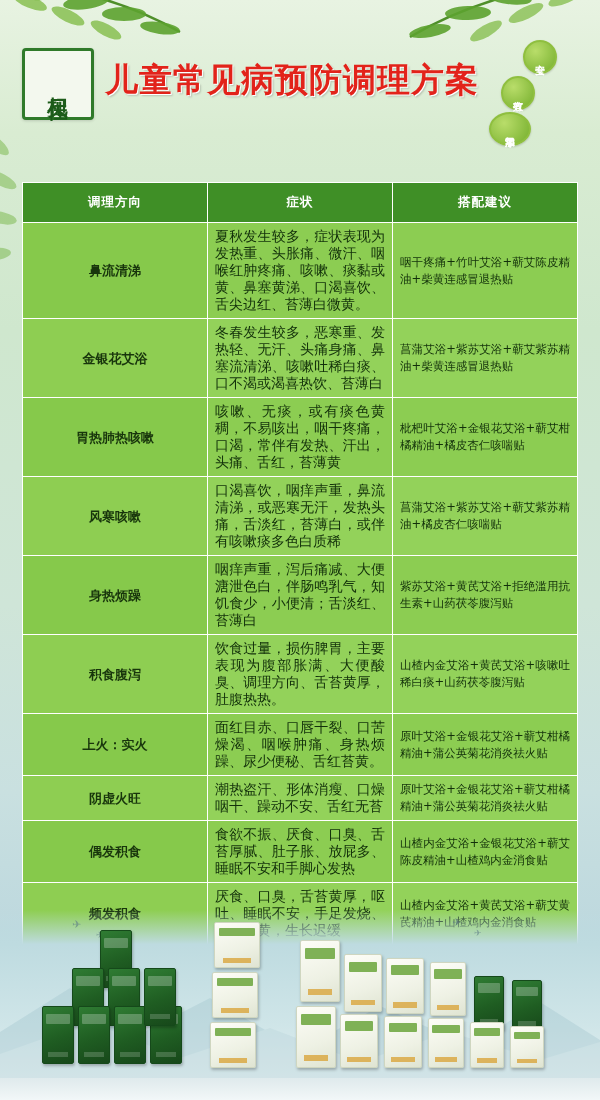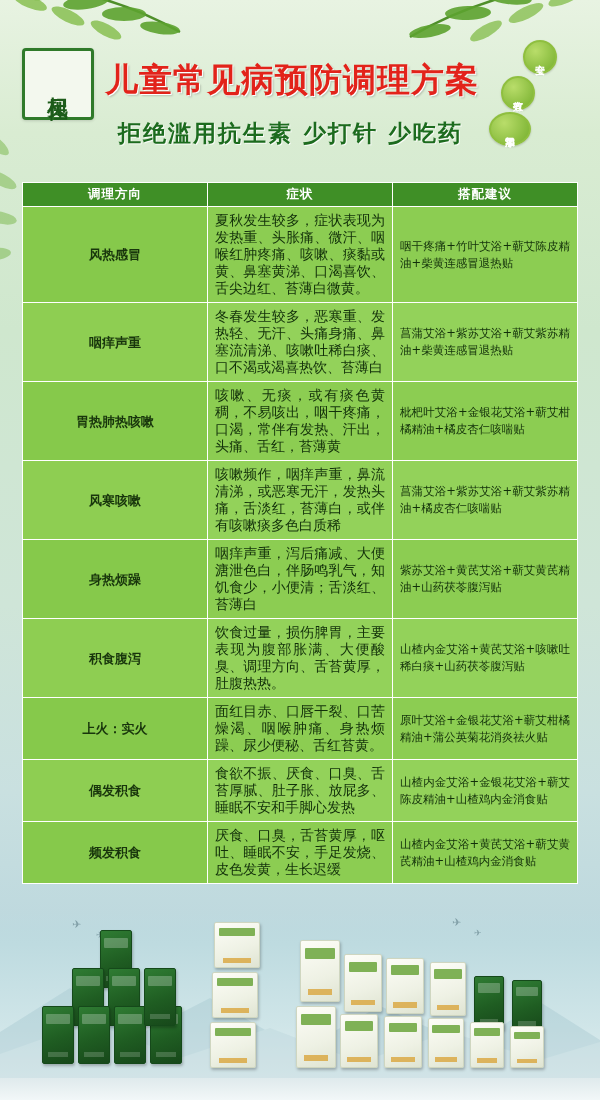--- a/index.html
+++ b/index.html
@@ -109,21 +109,21 @@
   }
   th, td {
     border: 1px solid #ffffff;
     vertical-align: middle;
   }
   thead th {
     background: #3f8f26;
     color: #ffffff;
     font-size: 12.5px;
     font-weight: bold;
-    height: 24px;
+    height: 40px;
     text-align: center;
     letter-spacing: 1px;
   }
   td.col-dir {
     width: 96px;
     text-align: center;
     font-size: 13px;
     font-weight: bold;
     color: #18350c;
     background: #86c94b;
@@ -242,21 +242,20 @@
     <ellipse cx="32" cy="98" rx="15" ry="6" transform="rotate(12 32 98)"></ellipse>
     <ellipse cx="26" cy="134" rx="15" ry="6" transform="rotate(-6 26 134)"></ellipse>
   </g>
 </svg>
 
 <div class="header">
   <div class="logo">
     <div class="logo-inner">杞贝佳</div>
   </div>
   <div class="title-main">儿童常见病预防调理方案</div>
-  <div class="title-sub">拒绝滥用抗生素 少打针 少吃药</div>
   <div class="badges">
     <div class="badge b1">
         <span>安全</span>
       </div>
     <div class="badge b2">
         <span>有效</span>
       </div>
     <div class="badge b3">
         <span>零添加</span>
       </div>
@@ -267,52 +266,57 @@
   <table>
     <thead>
       <tr>
         <th>调理方向</th>
         <th>症状</th>
         <th>搭配建议</th>
       </tr>
     </thead>
     <tbody>
       <tr>
-        <td class="col-dir">风热感冒</td>
+        <td class="col-dir">鼻流清涕</td>
         <td class="col-sym">夏秋发生较多，症状表现为发热重、头胀痛、微汗、咽喉红肿疼痛、咳嗽、痰黏或黄、鼻塞黄涕、口渴喜饮、舌尖边红、苔薄白微黄。</td>
         <td class="col-rec">咽干疼痛+竹叶艾浴+蕲艾陈皮精油+柴黄连感冒退热贴</td>
       </tr>
       <tr>
-        <td class="col-dir">咽痒声重</td>
+        <td class="col-dir">金银花艾浴</td>
         <td class="col-sym">冬春发生较多，恶寒重、发热轻、无汗、头痛身痛、鼻塞流清涕、咳嗽吐稀白痰、口不渴或渴喜热饮、苔薄白</td>
         <td class="col-rec">菖蒲艾浴+紫苏艾浴+蕲艾紫苏精油+柴黄连感冒退热贴</td>
       </tr>
       <tr>
         <td class="col-dir">胃热肺热咳嗽</td>
         <td class="col-sym">咳嗽、无痰，或有痰色黄稠，不易咳出，咽干疼痛，口渴，常伴有发热、汗出，头痛、舌红，苔薄黄</td>
         <td class="col-rec">枇杷叶艾浴+金银花艾浴+蕲艾柑橘精油+橘皮杏仁咳喘贴</td>
       </tr>
       <tr>
         <td class="col-dir">风寒咳嗽</td>
-        <td class="col-sym">咳嗽频作，咽痒声重，鼻流清涕，或恶寒无汗，发热头痛，舌淡红，苔薄白，或伴有咳嗽痰多色白质稀</td>
+        <td class="col-sym">口渴喜饮，咽痒声重，鼻流清涕，或恶寒无汗，发热头痛，舌淡红，苔薄白，或伴有咳嗽痰多色白质稀</td>
         <td class="col-rec">菖蒲艾浴+紫苏艾浴+蕲艾紫苏精油+橘皮杏仁咳喘贴</td>
       </tr>
       <tr>
         <td class="col-dir">身热烦躁</td>
         <td class="col-sym">咽痒声重，泻后痛减、大便溏泄色白，伴肠鸣乳气，知饥食少，小便清；舌淡红、苔薄白</td>
-        <td class="col-rec">紫苏艾浴+黄芪艾浴+蕲艾黄芪精油+山药茯苓腹泻贴</td>
+        <td class="col-rec">紫苏艾浴+黄芪艾浴+拒绝滥用抗生素+山药茯苓腹泻贴</td>
       </tr>
       <tr>
         <td class="col-dir">积食腹泻</td>
         <td class="col-sym">饮食过量，损伤脾胃，主要表现为腹部胀满、大便酸臭、调理方向、舌苔黄厚，肚腹热热。</td>
         <td class="col-rec">山楂内金艾浴+黄芪艾浴+咳嗽吐稀白痰+山药茯苓腹泻贴</td>
       </tr>
       <tr>
         <td class="col-dir">上火：实火</td>
         <td class="col-sym">面红目赤、口唇干裂、口苦燥渴、咽喉肿痛、身热烦躁、尿少便秘、舌红苔黄。</td>
+        <td class="col-rec">原叶艾浴+金银花艾浴+蕲艾柑橘精油+蒲公英菊花消炎祛火贴</td>
+      </tr>
+      <tr>
+        <td class="col-dir">阴虚火旺</td>
+        <td class="col-sym">潮热盗汗、形体消瘦、口燥咽干、躁动不安、舌红无苔</td>
         <td class="col-rec">原叶艾浴+金银花艾浴+蕲艾柑橘精油+蒲公英菊花消炎祛火贴</td>
       </tr>
       <tr>
         <td class="col-dir">偶发积食</td>
         <td class="col-sym">食欲不振、厌食、口臭、舌苔厚腻、肚子胀、放屁多、睡眠不安和手脚心发热</td>
         <td class="col-rec">山楂内金艾浴+金银花艾浴+蕲艾陈皮精油+山楂鸡内金消食贴</td>
       </tr>
       <tr>
         <td class="col-dir">频发积食</td>
         <td class="col-sym">厌食、口臭，舌苔黄厚，呕吐、睡眠不安，手足发烧、皮色发黄，生长迟缓</td>

